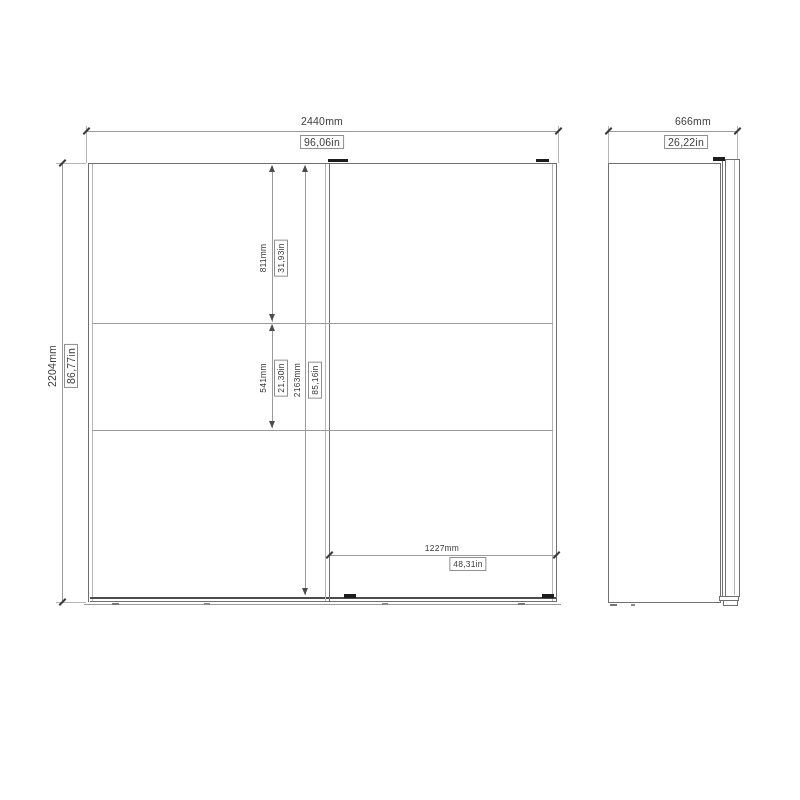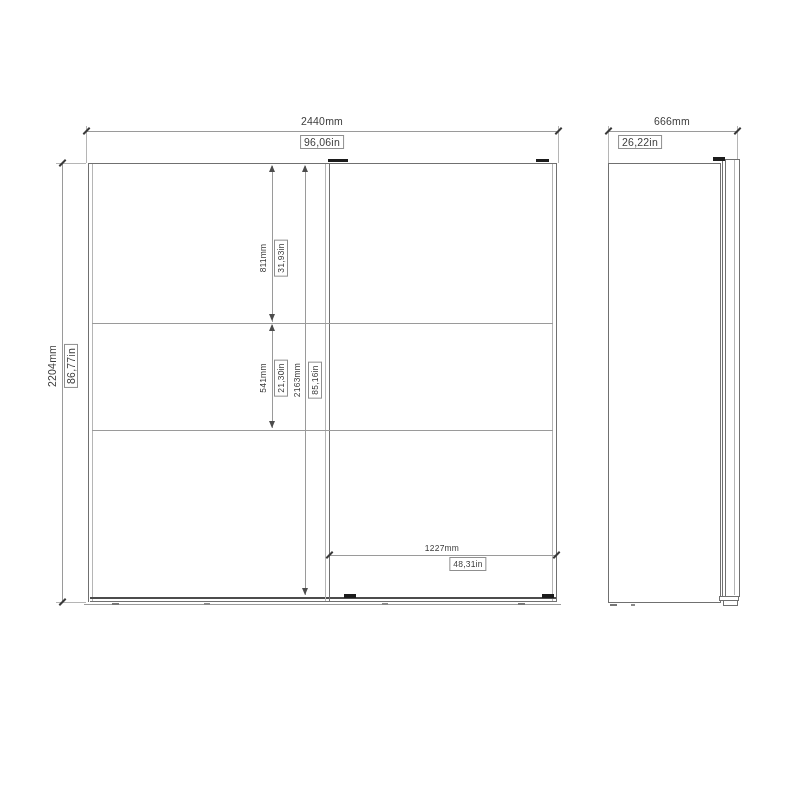--- a/index.html
+++ b/index.html
@@ -132,17 +132,17 @@
     <div class="mark" style="left:610px;top:604px;width:7px;height:2px;background:#777"></div>
     <div class="mark" style="left:631px;top:604px;width:4px;height:2px;background:#8a8a8a"></div>
   </div>
 
   <div>
     <div class="vl lt" style="left:608px;top:126px;height:37px"></div>
     <div class="vl lt" style="left:737px;top:126px;height:33px"></div>
     <div class="hl dim" style="left:608px;top:131px;width:129px"></div>
     <div class="tick" style="left:604px;top:130px"></div>
     <div class="tick" style="left:733px;top:130px"></div>
-    <div class="lbl" style="left:672px;top:121px">666mm</div>
-    <div class="lbl box" style="left:640px;top:142px">26,22in</div>
+    <div class="lbl" style="left:693px;top:121px">666mm</div>
+    <div class="lbl box" style="left:686px;top:142px">26,22in</div>
   </div>
 
 </div>
 
 </body></html>

